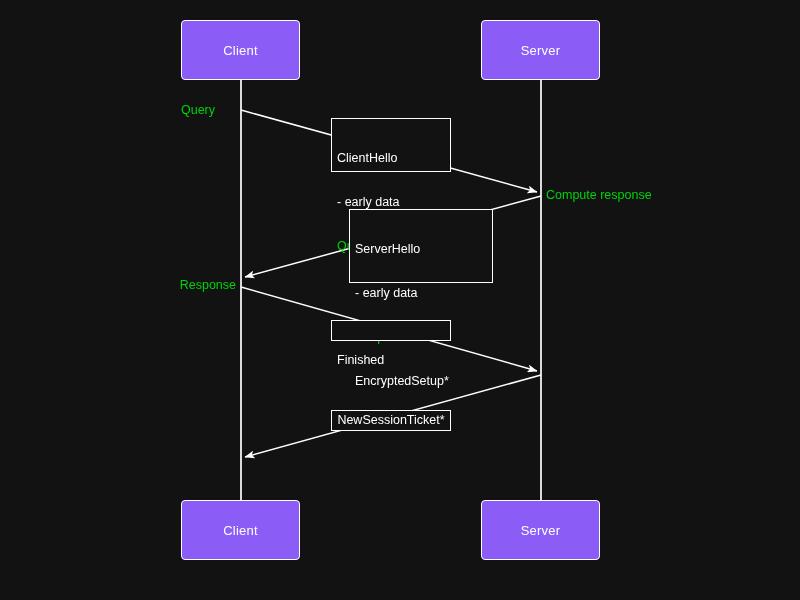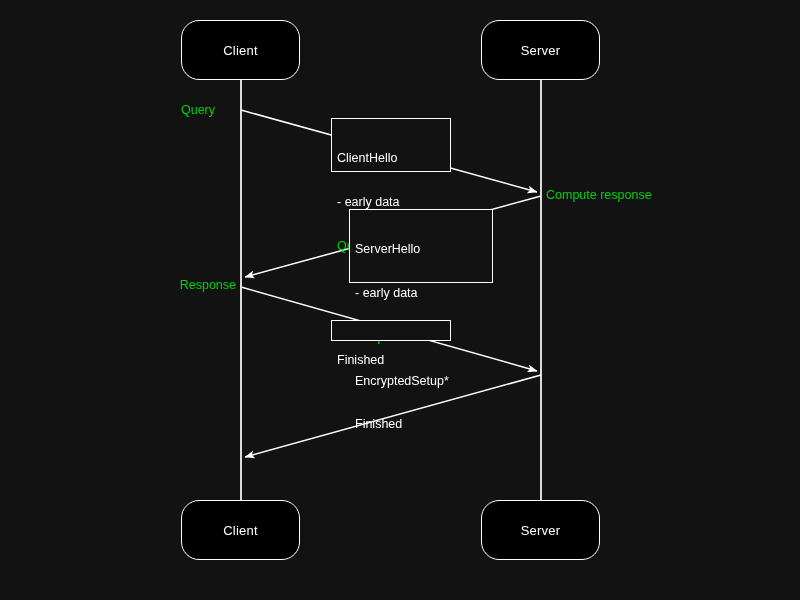--- a/index.html
+++ b/index.html
@@ -22,22 +22,22 @@
     top: 0;
     width: 800px;
     height: 600px;
   }
 
   
   .actor {
     position: absolute;
     box-sizing: border-box;
     border: 1.6px solid #ffffff;
-    border-radius: 18px;
-    background: #000000;
+    border-radius: 4px;
+    background: #8b5cf6;
     display: flex;
     align-items: center;
     justify-content: center;
     color: #ffffff;
     font-size: 13px;
     letter-spacing: .2px;
   }
 
   
   .msgbox {
@@ -129,14 +129,17 @@
     <span class="line">- early data</span>
     <span class="line green">Response</span>
     <span class="line">EncryptedSetup*</span>
     <span class="line">Finished</span>
   </div>
 
   <div class="msgbox" style="left:331px; top:320px; width:120px; height:21px;">
     <span class="line">Finished</span>
   </div>
 
+  <div class="msgbox center" style="left:331px; top:410px; width:120px; height:21px;">
+    <span class="line">NewSessionTicket*</span>
+  </div>
 
 </div>
 
 </body></html>

